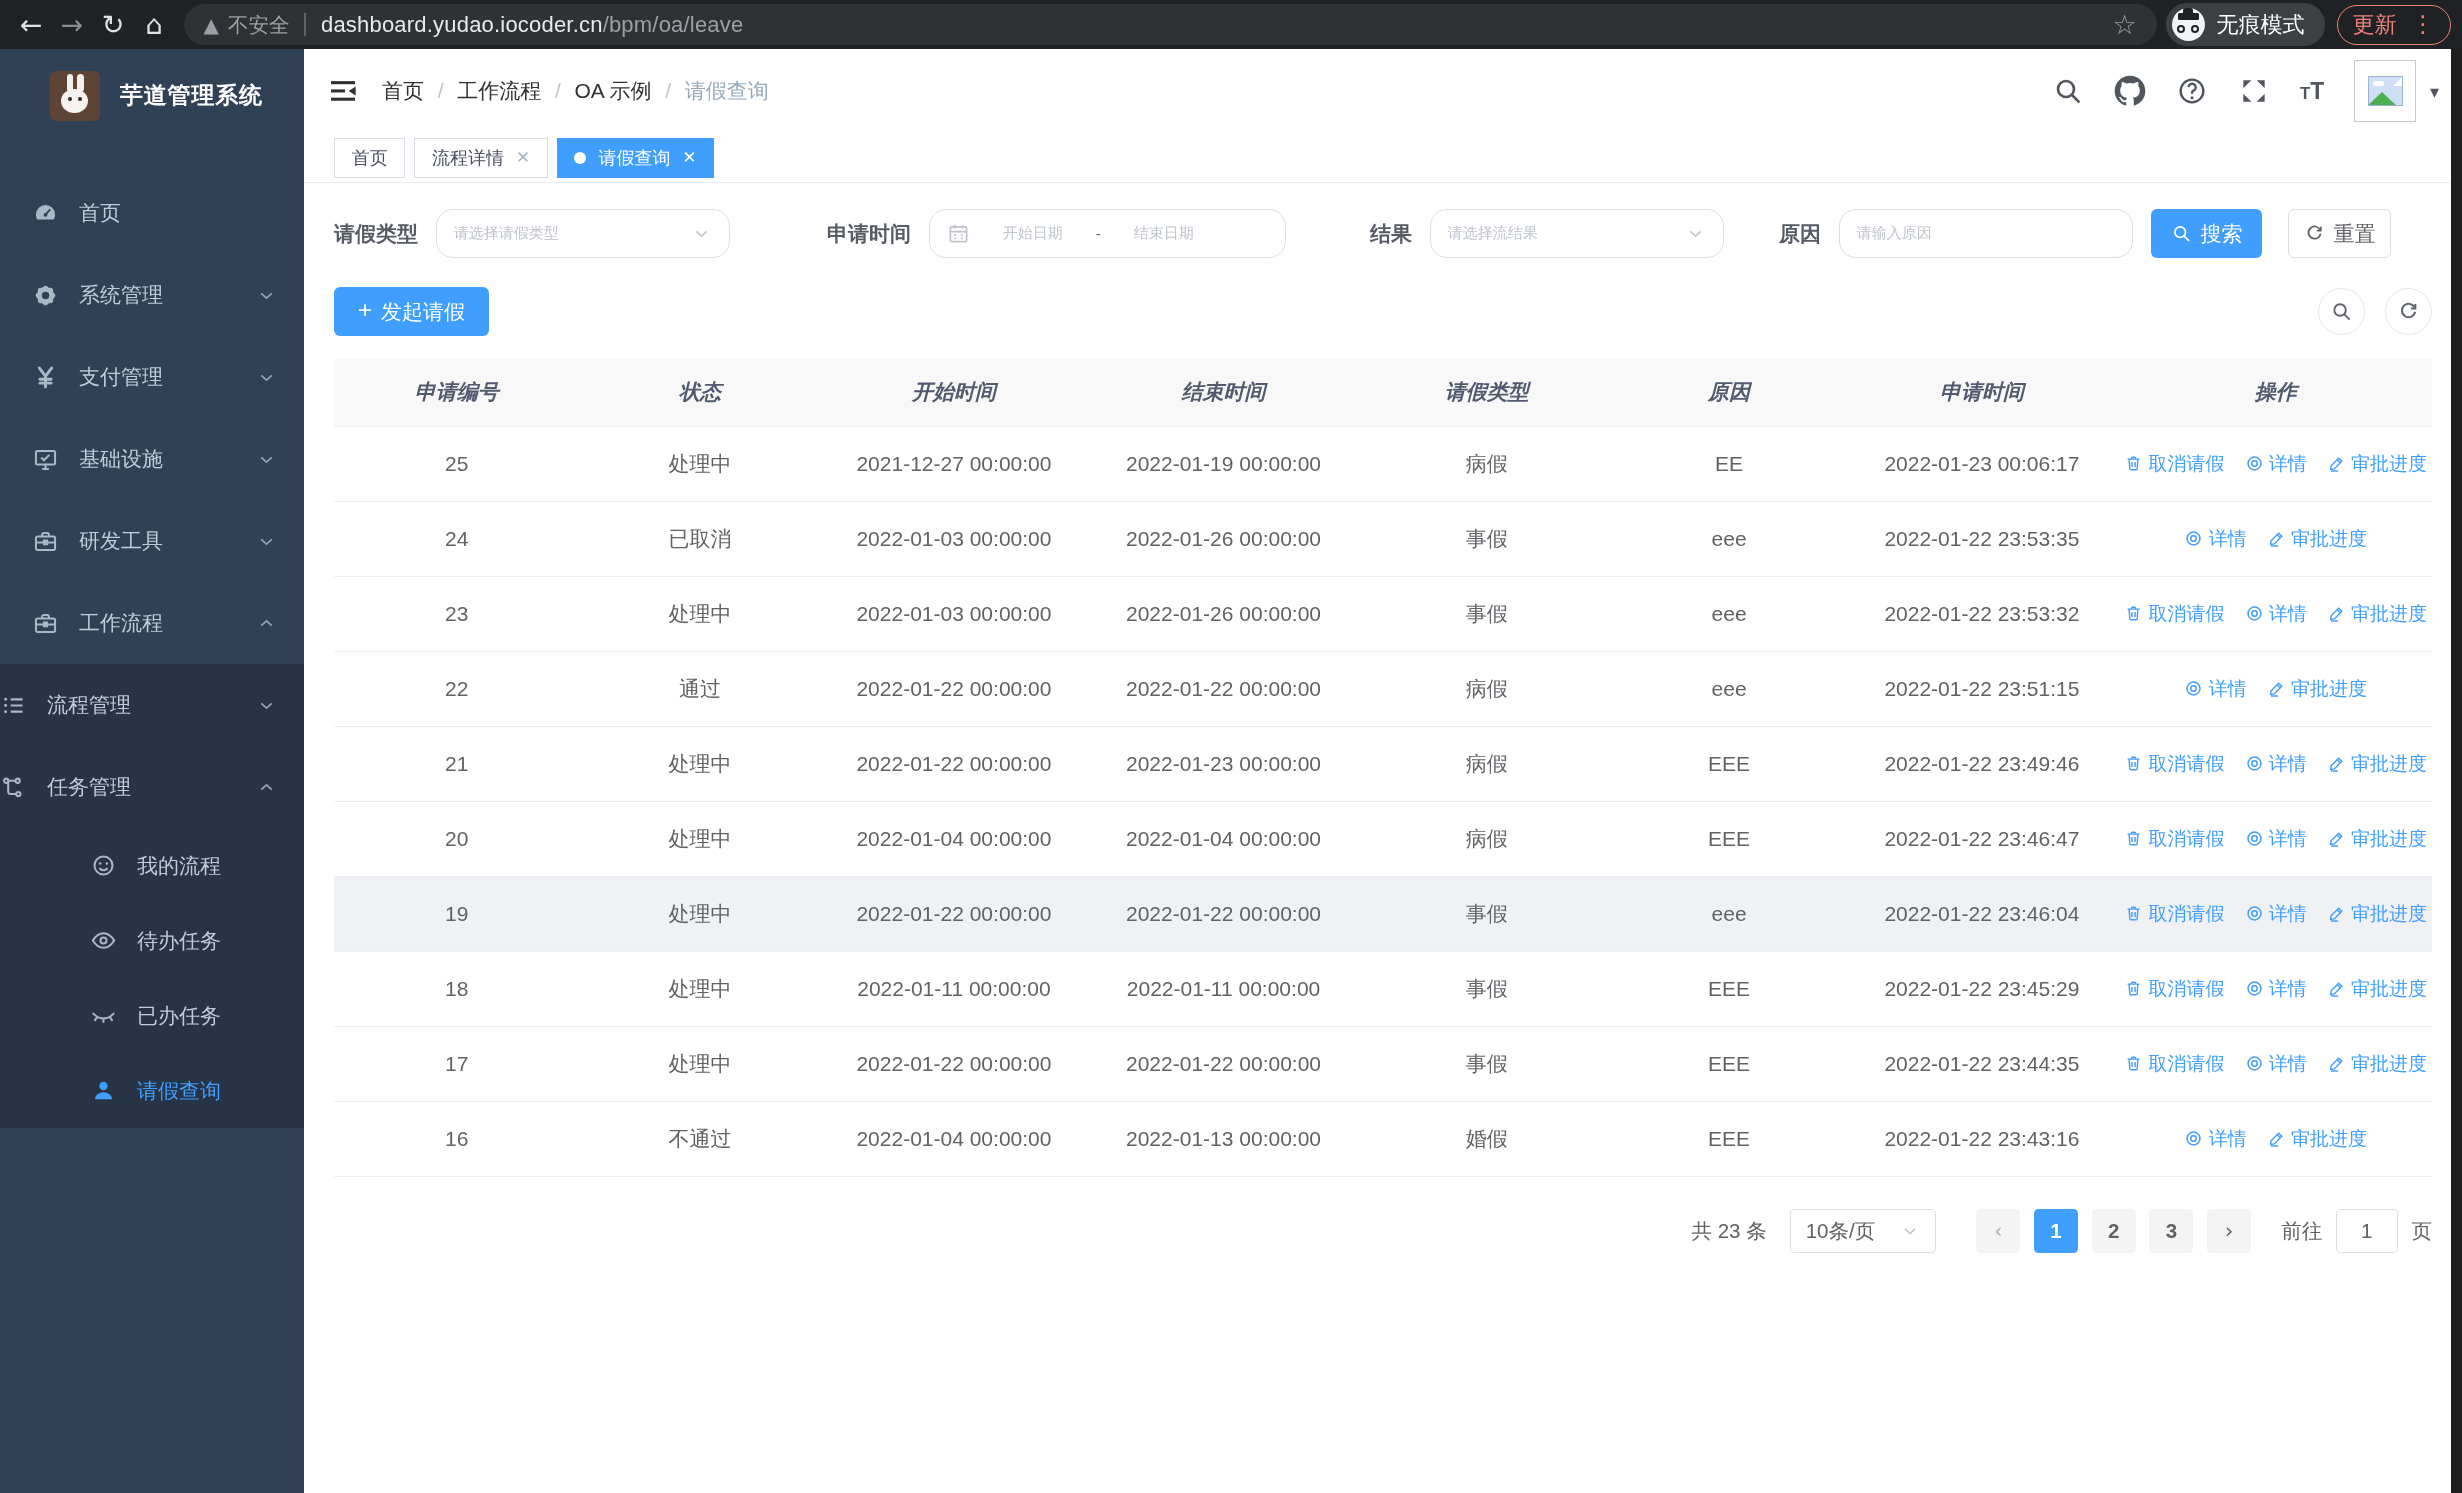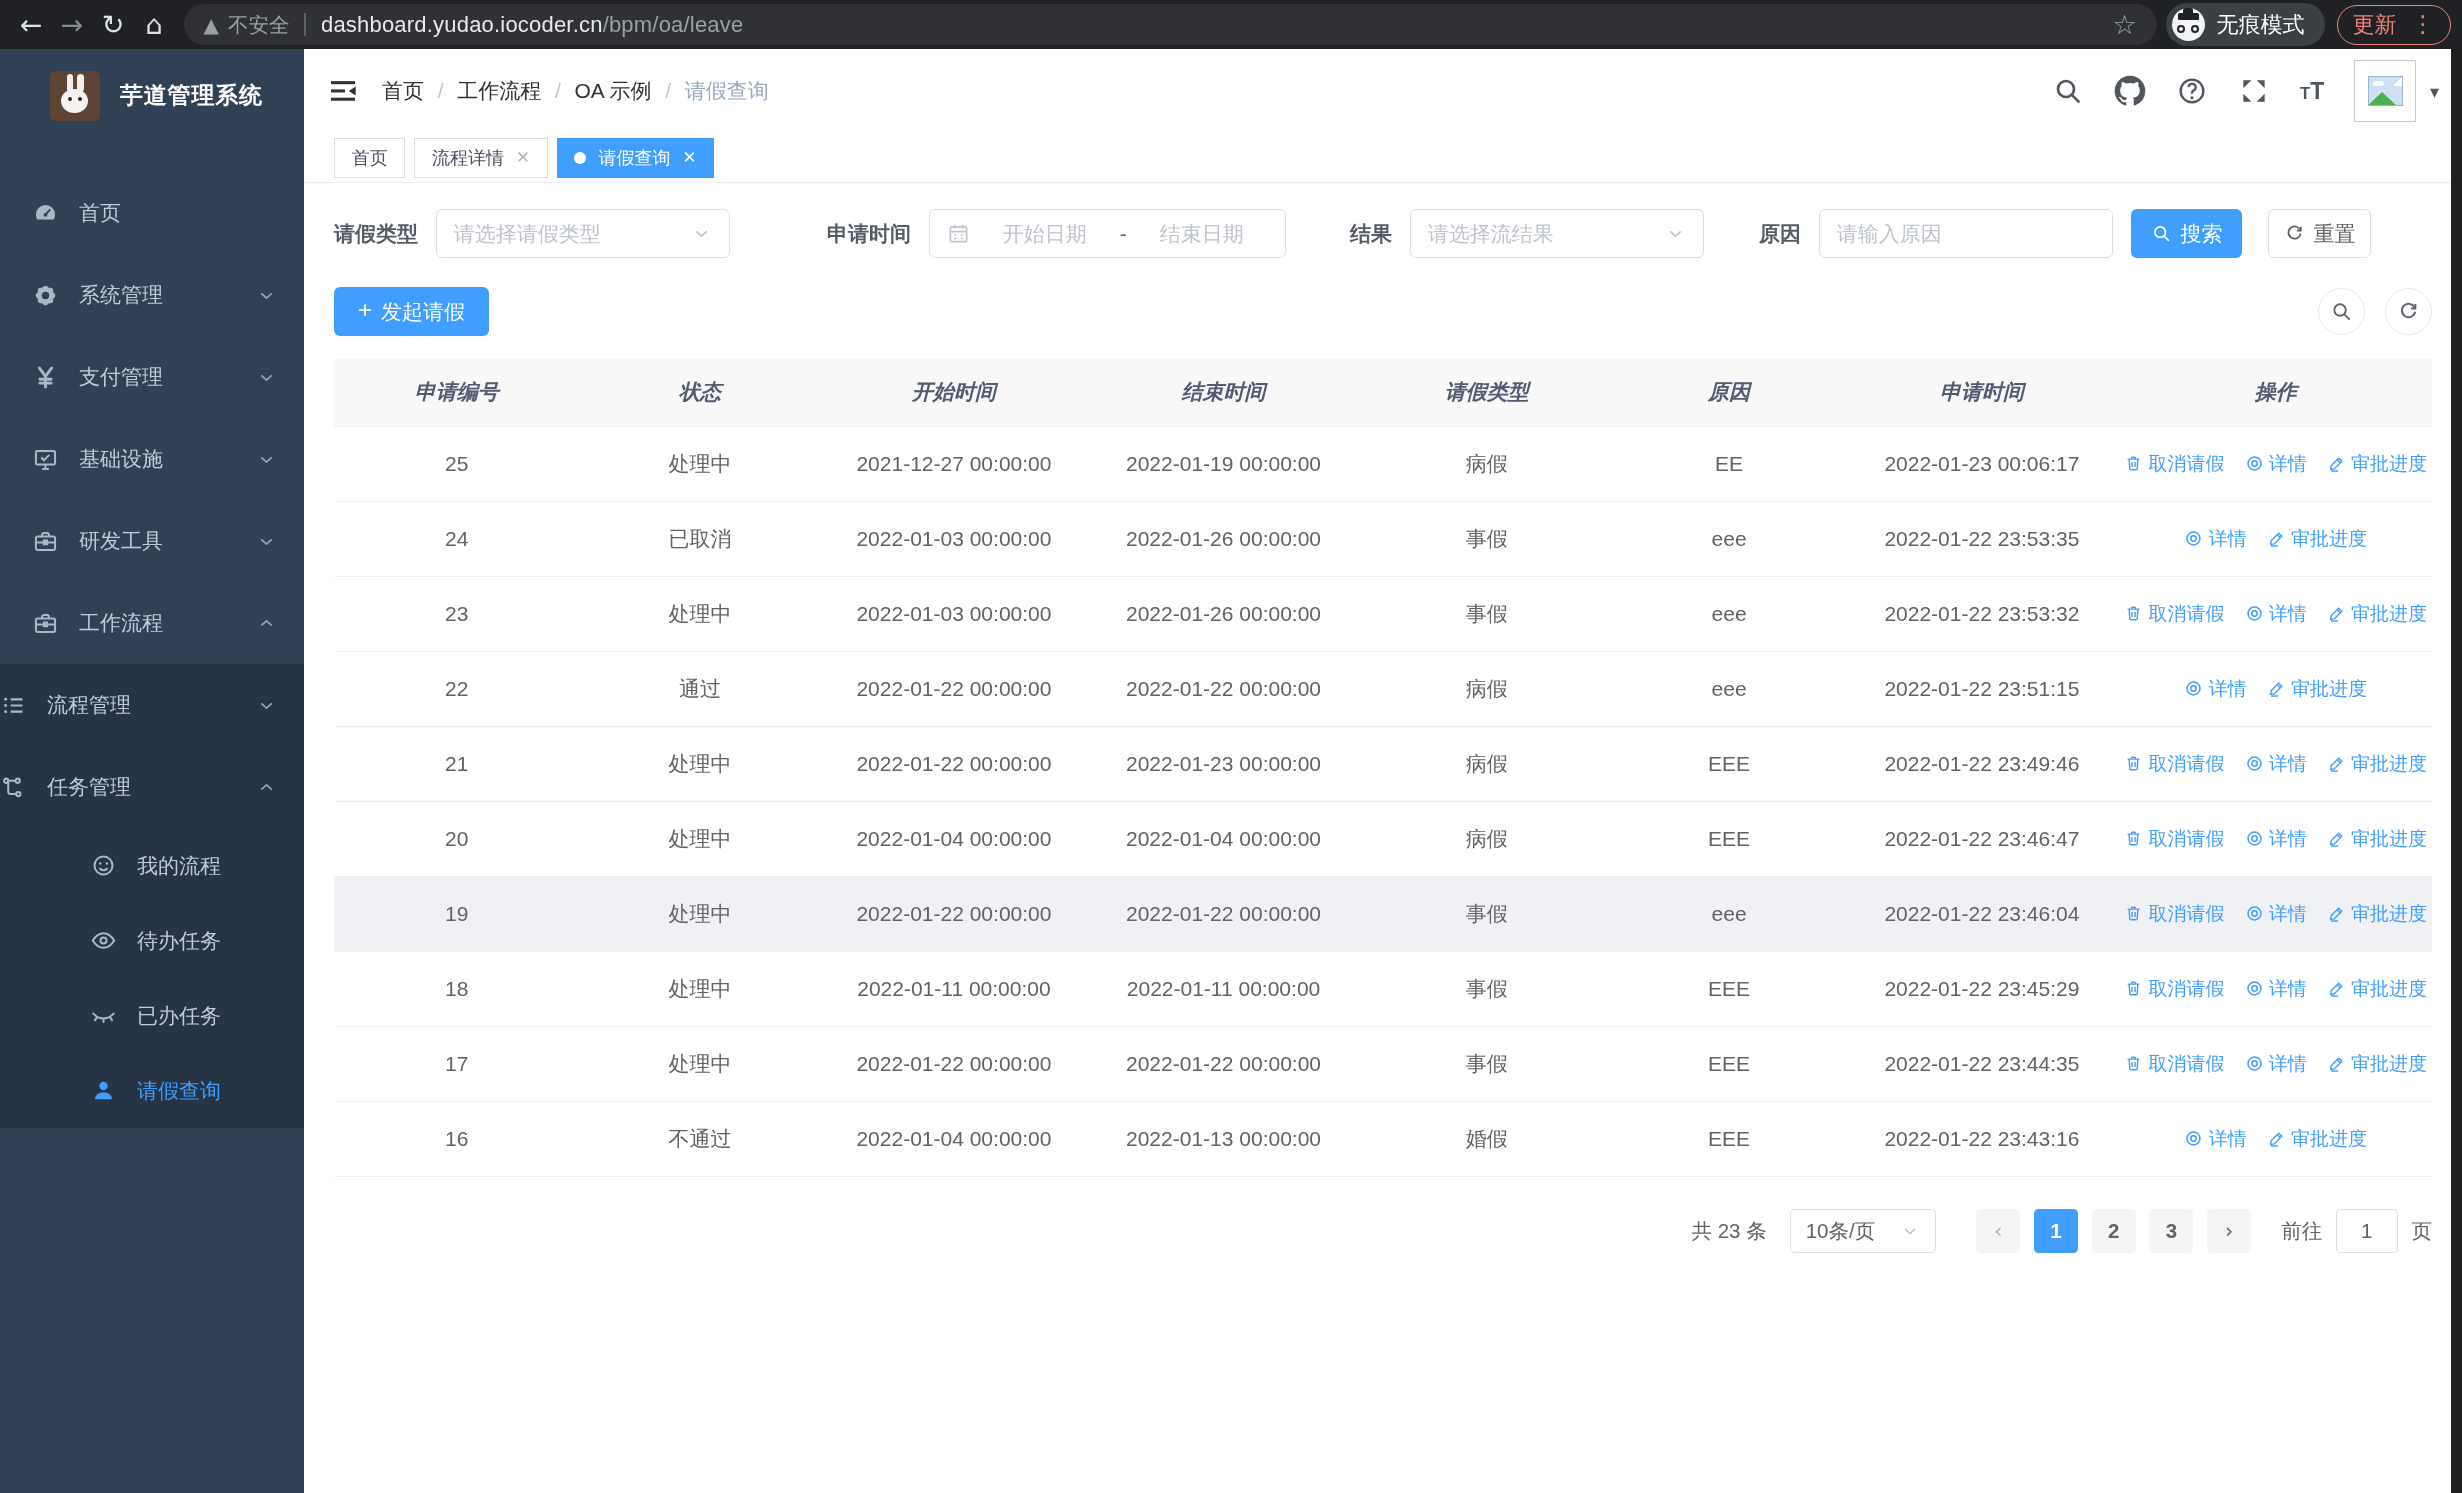--- a/index.html
+++ b/index.html
@@ -81,21 +81,21 @@
          font-size:18px; display:flex; align-items:center; gap:12px; cursor:pointer; }
   .tab .x { font-size:16.7px; color:#a9b2c0; }
   .tab.active { background:#409eff; border-color:#409eff; color:#fff; }
   .tab.active .dot { width:12px; height:12px; border-radius:50%; background:#fff; }
   .tab.active .x { color:#fff; }
 
   
   .content { padding:26px 30px 0; flex:1; }
   .filters { display:flex; align-items:center; }
   .f-label { font-size:21px; font-weight:700; color:#565c66; margin-right:18px; white-space:nowrap; }
-  .box { height:49px; border:1.5px solid #dcdfe6; border-radius:6px; background:#fff; display:flex; align-items:center; font-size:21px; }
+  .box { height:49px; border:1.5px solid #dcdfe6; border-radius:17px; background:#fff; display:flex; align-items:center; font-size:15px; }
   .sel { justify-content:space-between; padding:0 16.7px; color:#bfc4cc; }
   .sel .sc { width:21px; height:21px; color:#c0c4cc; }
   .datebox { padding:0 16.7px; color:#bfc4cc; gap:33px; }
   .datebox .dc { width:23px; height:23px; color:#c0c4cc; }
   .datebox .rng { color:#606266; }
   .btn { height:49px; border-radius:6px; display:flex; align-items:center; justify-content:center; gap:9px; font-size:21px; cursor:pointer; }
   .btn .bi { width:21px; height:21px; }
   .btn-primary { background:#409eff; color:#fff; border:none; }
   .btn-plain { background:#fff; color:#606266; border:1.5px solid #dcdfe6; }
 
@@ -426,21 +426,21 @@
           <span class="dc">
               <svg viewBox="0 0 24 24" fill="none" stroke="currentColor" stroke-width="1.8">
                 <rect x="3.5" y="5" width="17" height="15.5" rx="1.5"></rect>
                 <path d="M8 3v4M16 3v4M3.5 10h17M7.5 13.5h2M14.5 13.5h2M7.5 17h2M14.5 17h2"></path>
               </svg>
             </span>
           <span>开始日期</span>
           <span class="rng">-</span>
           <span>结束日期</span>
         </div>
-        <span class="f-label" style="margin-left:64px">结果</span>
+        <span class="f-label" style="margin-left:84px">结果</span>
         <div class="box sel" style="width:294px">
           <span>请选择流结果</span>
           <span class="sc">
               <svg viewBox="0 0 24 24" fill="none" stroke="currentColor" stroke-width="2">
                 <path d="M6 9.5l6 5.5 6-5.5"></path>
               </svg>
             </span>
         </div>
         <span class="f-label" style="margin-left:55px">原因</span>
         <div class="box" style="width:294px;padding:0 16.7px;color:#bfc4cc">

